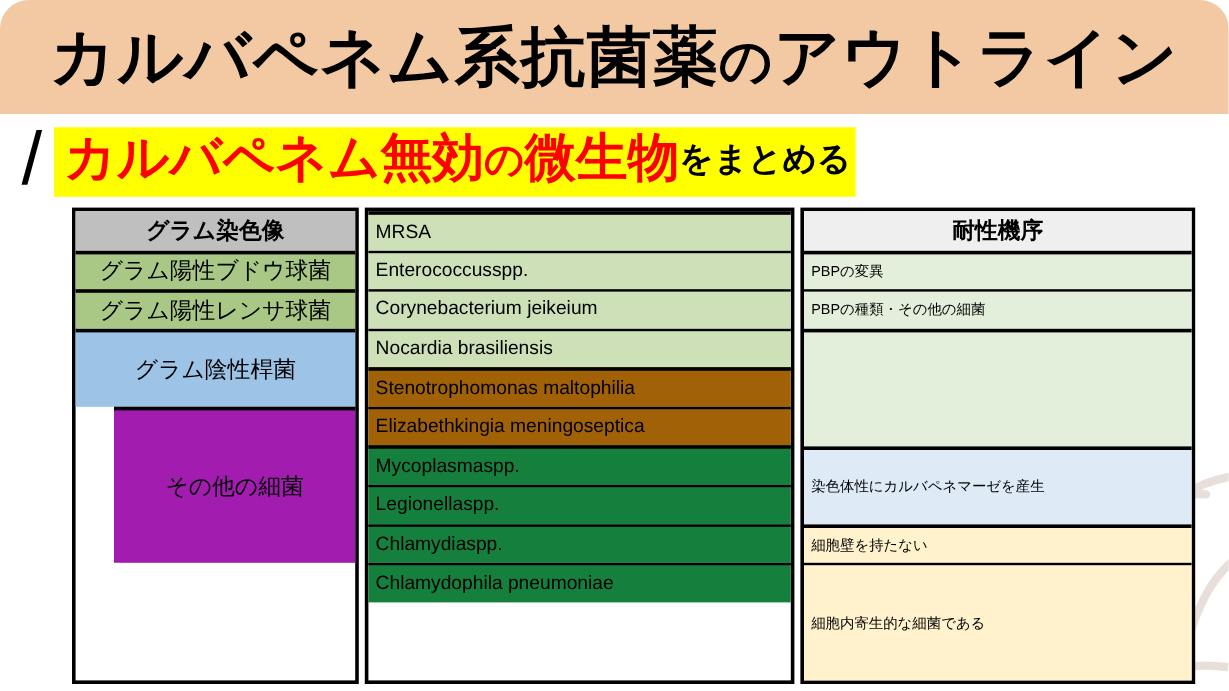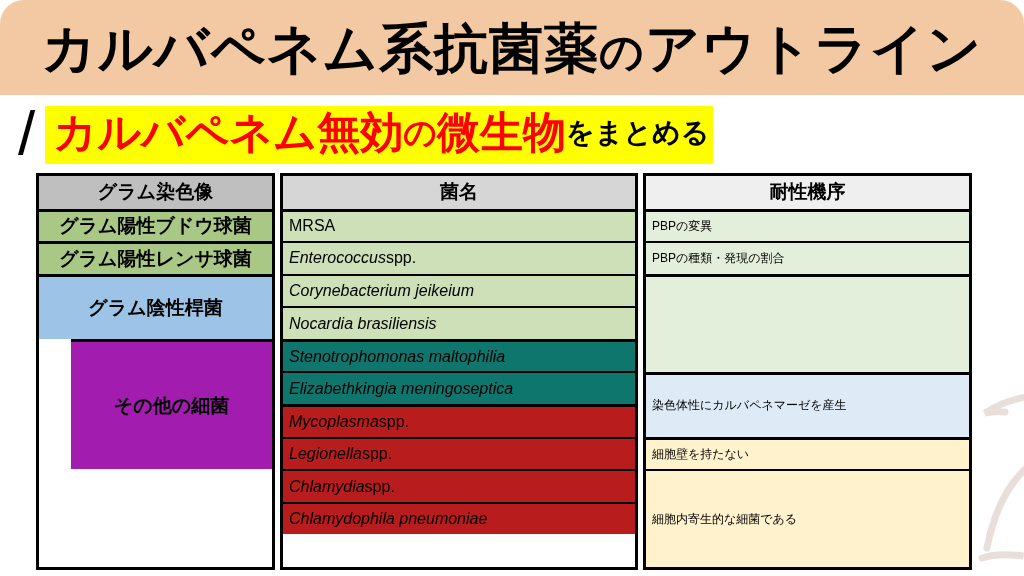--- a/index.html
+++ b/index.html
@@ -25,55 +25,55 @@
   .slash{font-size:62px;font-weight:400;line-height:1;margin:0 10px 4px 6px;}
   .hl{
     background:#ffff00;display:flex;align-items:center;
     padding:4px 4px 8px 8px;white-space:nowrap;
   }
   .hl .red-big{color:#ff0000;font-weight:700;font-size:43px;line-height:1.05;}
   .hl .red-small{color:#ff0000;font-weight:700;font-size:33px;line-height:1;}
   .hl .black-tail{color:#000;font-weight:700;font-size:28px;line-height:1.05;}
   
   .rtable{
-    position:absolute;left:36px;top:173px;width:936px;height:397px;
+    position:absolute;left:60px;top:173px;width:936px;height:397px;
     display:grid;grid-template-columns:239px 358px 329px;column-gap:5px;z-index:2;
   }
   .tcol{
     box-sizing:border-box;border:3px solid #000;height:397px;background:#fff;
     display:grid;grid-template-rows:repeat(12,1fr);
   }
   .cell{
     box-sizing:border-box;border-top:2px solid #000;
     display:flex;align-items:center;overflow:hidden;
   }
   .cell.first{border-top:none;}
   .cell.thick{border-top-width:3px;}
   .span2{grid-row:span 2;}
   .span3{grid-row:span 3;}
   .span4{grid-row:span 4;}
   .center{justify-content:center;text-align:center;}
   .left{padding-left:6px;padding-right:4px;}
   .hdr{font-weight:700;font-size:19px;}
-  .jp-bold{font-weight:700;font-size:19px;letter-spacing:0px;}
+  .jp-bold{font-weight:400;font-size:19px;letter-spacing:0px;}
   .latin{font-size:16px;white-space:nowrap;}
-  .latin .it{font-style:italic;}
+  .latin .it{}
   .mech{font-size:12px;white-space:nowrap;}
   
   .hdr1{background:#bfbfbf;}
   .hdr2{background:#d6d6d6;}
   .hdr3{background:#efefef;}
   .g-dark{background:#a9c885;}
   .g-mid{background:#cde0b8;}
   .g-light{background:#e4efdb;}
   .b-dark{background:#9dc3e6;}
-  .b-mid{background:#0f766e;}
+  .b-mid{background:#a16207;}
   .b-light{background:#deebf7;}
   .y-dark{background:#a21caf;margin-left:32px;}
-  .y-mid{background:#b91c1c;}
+  .y-mid{background:#15803d;}
   .y-light{background:#fff2cc;}
   
   .deco{position:absolute;top:0;left:0;width:1024px;height:576px;z-index:0;pointer-events:none;}
 </style>
 </head>
 <body>
 
 <div class="slide">
 
   <svg class="deco" viewBox="0 0 1024 576" xmlns="http://www.w3.org/2000/svg">
@@ -106,21 +106,20 @@
 
     <div class="tcol">
       <div class="cell first center hdr hdr1">グラム染色像</div>
       <div class="cell thick center jp-bold g-dark">グラム陽性ブドウ球菌</div>
       <div class="cell thick center jp-bold g-dark">グラム陽性レンサ球菌</div>
       <div class="cell thick span2 center jp-bold b-dark">グラム陰性桿菌</div>
       <div class="cell thick span4 center jp-bold y-dark">その他の細菌</div>
     </div>
 
     <div class="tcol">
-      <div class="cell first center hdr hdr2">菌名</div>
       <div class="cell thick left latin g-mid">
           <span class="it"></span>
           <span>MRSA</span>
         </div>
       <div class="cell left latin g-mid">
           <span class="it">Enterococcus</span>
           <span> spp.</span>
         </div>
       <div class="cell left latin g-mid">
           <span class="it">Corynebacterium jeikeium</span>
@@ -152,21 +151,21 @@
         </div>
       <div class="cell left latin y-mid">
           <span class="it">Chlamydophila pneumoniae</span>
           <span></span>
         </div>
     </div>
 
     <div class="tcol">
       <div class="cell first center hdr hdr3">耐性機序</div>
       <div class="cell thick left mech g-light">PBPの変異</div>
-      <div class="cell left mech g-light">PBPの種類・発現の割合</div>
+      <div class="cell left mech g-light">PBPの種類・その他の細菌</div>
       <div class="cell thick span3 left mech g-light"></div>
       <div class="cell thick span2 left mech b-light">染色体性にカルバペネマーゼを産生</div>
       <div class="cell thick left mech y-light">細胞壁を持たない</div>
       <div class="cell span3 left mech y-light">細胞内寄生的な細菌である</div>
     </div>
 
   </div>
 </div>
 
 </body></html>

